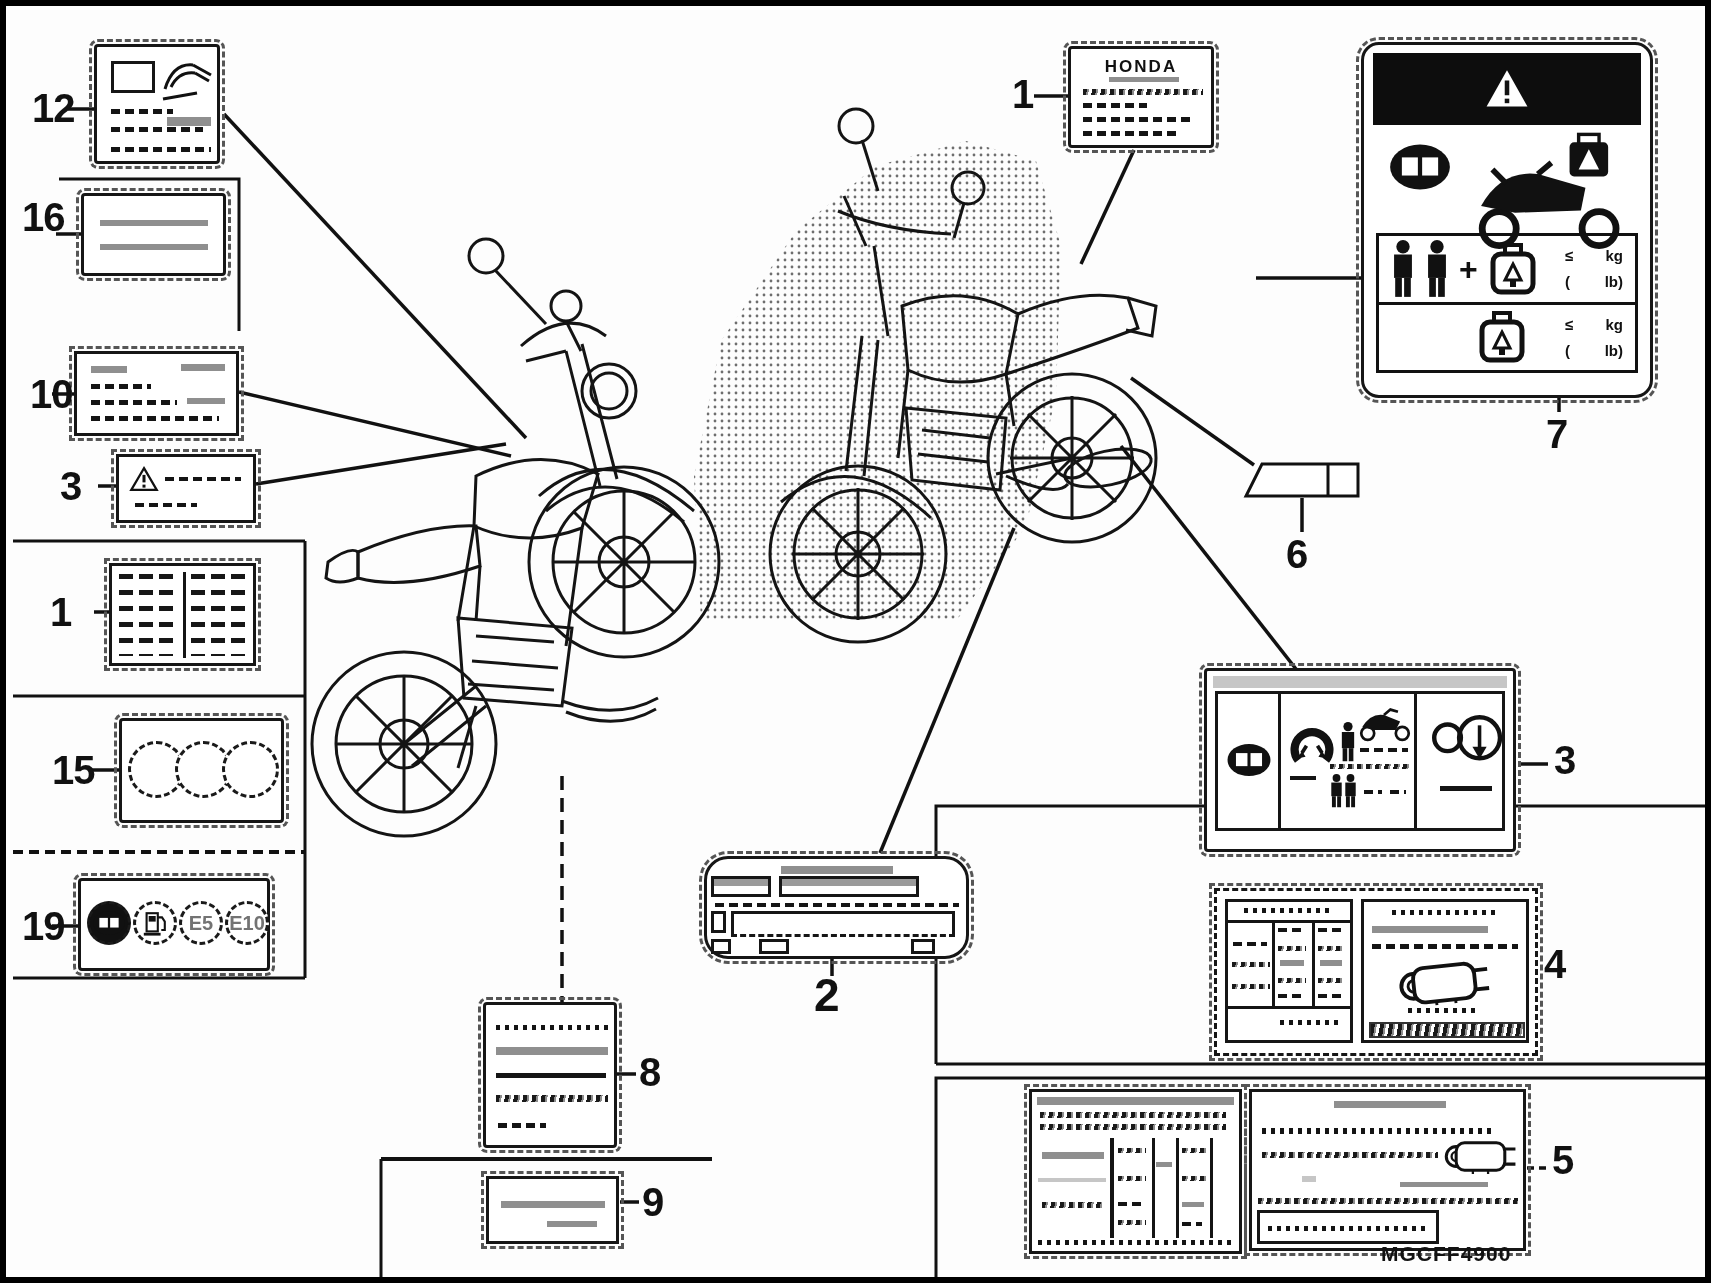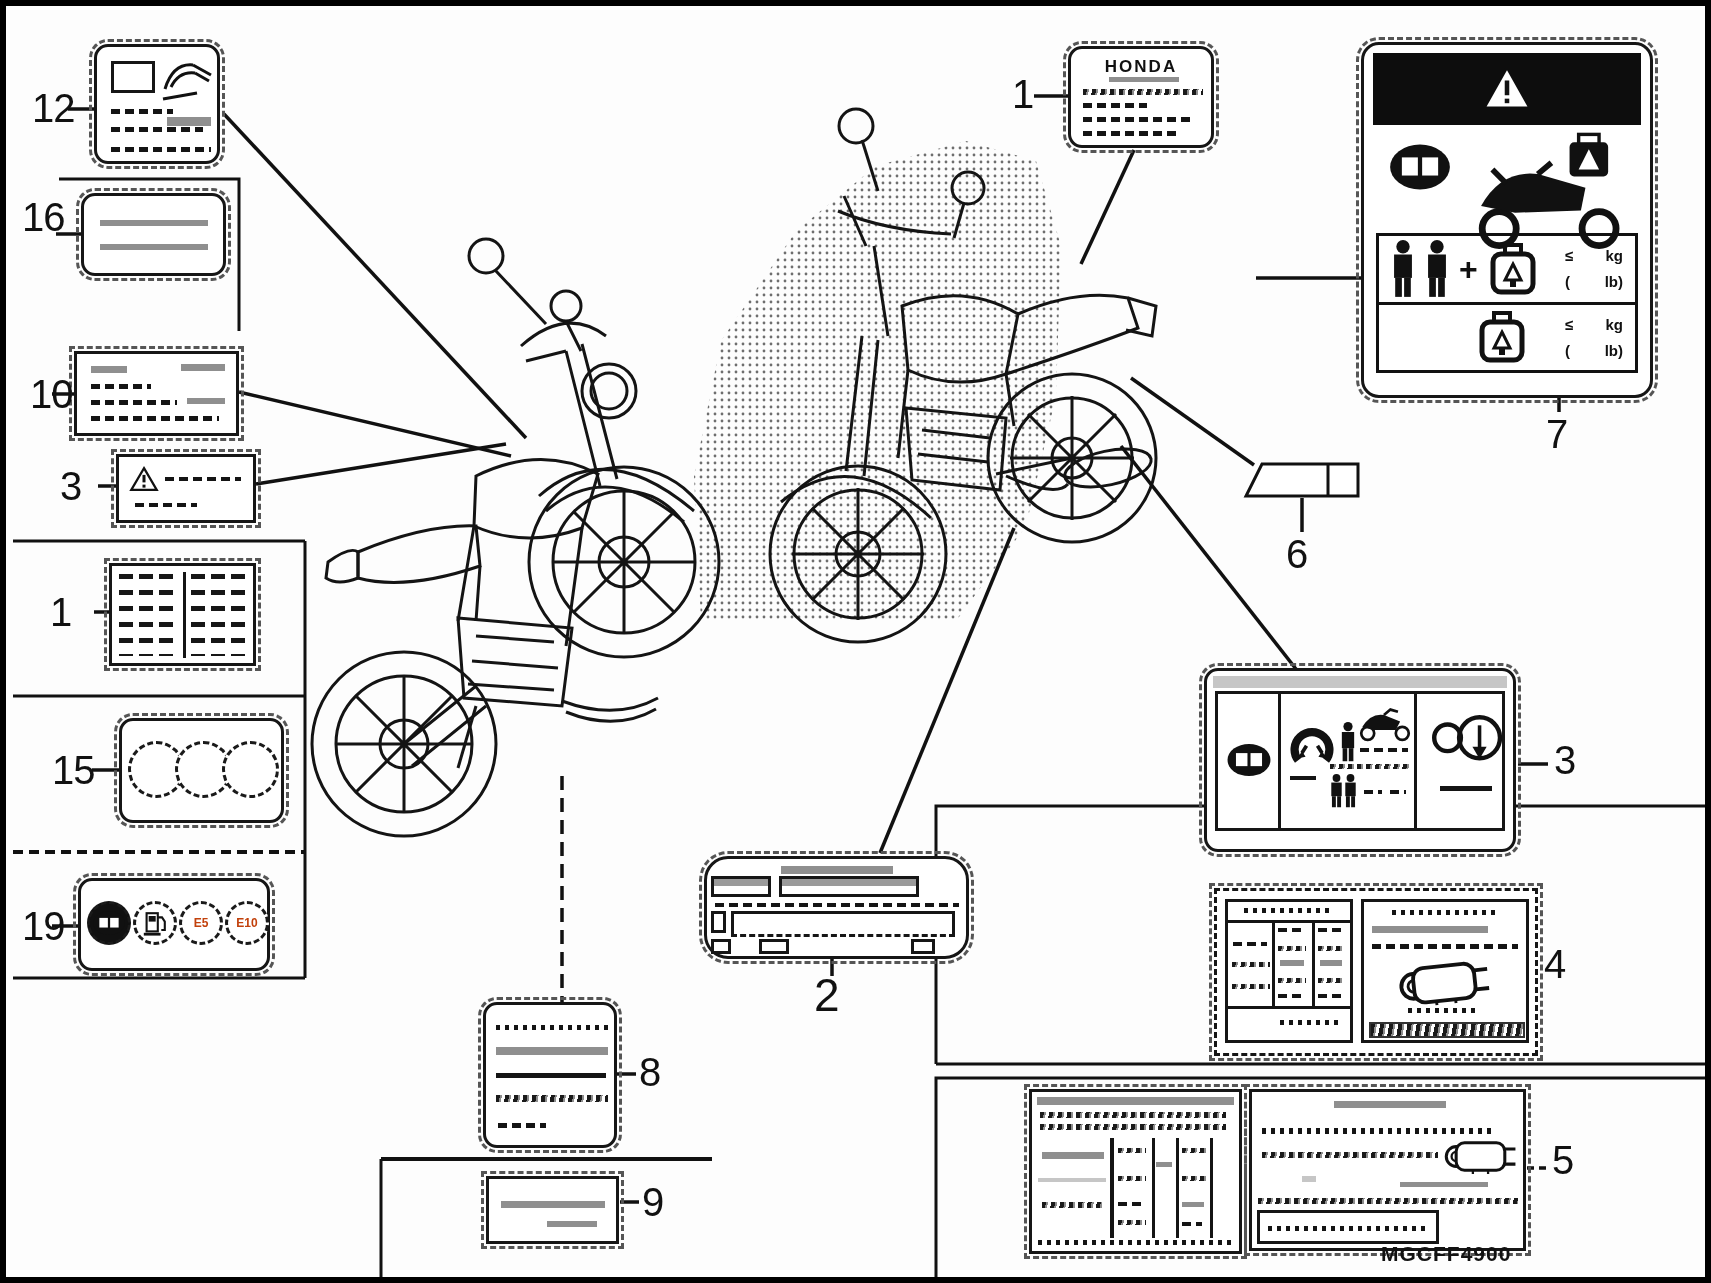--- a/index.html
+++ b/index.html
@@ -2,36 +2,36 @@
 <html><head>
 <meta charset="utf-8">
 <style>
   html,body{margin:0;padding:0;background:#3a3a3a;}
   .page{position:relative;width:1711px;height:1283px;background:#fdfdfd;border:6px solid #000;
         box-sizing:border-box;overflow:hidden;font-family:"Liberation Sans",sans-serif;}
   .abs{position:absolute;}
   .scene{position:absolute;left:0;top:0;z-index:1;}
   .sticker{position:absolute;background:#fff;border:3px solid #161616;outline:3px dashed #555;
            outline-offset:2px;box-sizing:border-box;z-index:2;}
-  .rounded{border-radius:14px;}
-  .callout{position:absolute;z-index:4;font-weight:normal;font-size:40px;color:#111;
+  .rounded{border-radius:4px;}
+  .callout{position:absolute;z-index:4;font-weight:bold;font-size:40px;color:#111;
            font-family:"Liberation Sans",sans-serif;letter-spacing:-1px;line-height:1;}
   .bar{position:absolute;background:#141414;}
   .graybar{position:absolute;background:#8f8f8f;}
   .lightbar{position:absolute;background:#c6c6c6;}
   .dash{position:absolute;background:repeating-linear-gradient(90deg,#141414 0 9px,rgba(0,0,0,0) 9px 14px);}
   .dots{position:absolute;background:repeating-linear-gradient(90deg,#141414 0 4px,rgba(0,0,0,0) 4px 9px);}
   .hatch{position:absolute;background:repeating-linear-gradient(100deg,#1a1a1a 0 4px,#8d8d8d 4px 6px,rgba(0,0,0,0) 6px 9px);}
   .dashgrid{position:absolute;background:
       repeating-linear-gradient(180deg,rgba(0,0,0,0) 0 5px,#fff 5px 16px),
       repeating-linear-gradient(90deg,#161616 0 14px,rgba(0,0,0,0) 14px 20px);}
   .circle{position:absolute;border:3px dashed #1a1a1a;border-radius:50%;background:#fff;
           box-sizing:border-box;display:flex;align-items:center;justify-content:center;}
   .inrect{position:absolute;border:3px solid #161616;background:#fff;box-sizing:border-box;}
-  .etext{font-weight:bold;font-size:12px;color:#c2410c;}
+  .etext{font-weight:bold;font-size:20px;color:#737373;}
   .hdr-black{position:absolute;background:#0d0d0d;display:flex;align-items:center;justify-content:center;}
   .ldtable{position:absolute;border:3px solid #111;box-sizing:border-box;display:flex;flex-direction:column;}
   .ldrow{flex:1;display:flex;align-items:center;padding:0 12px;gap:10px;}
   .ldrow.first{border-bottom:3px solid #111;}
   .units{margin-left:auto;display:flex;flex-direction:column;gap:9px;font-weight:bold;font-size:15px;color:#111;}
   .uline{display:flex;justify-content:space-between;width:58px;}
   .plus{font-size:32px;font-weight:bold;color:#111;line-height:1;}
   .honda-title{position:absolute;left:0;right:0;top:8px;text-align:center;font-weight:bold;
                font-size:17px;letter-spacing:2px;color:#111;}
   .code{position:absolute;z-index:4;font-weight:bold;font-size:21px;letter-spacing:1px;color:#111;}

